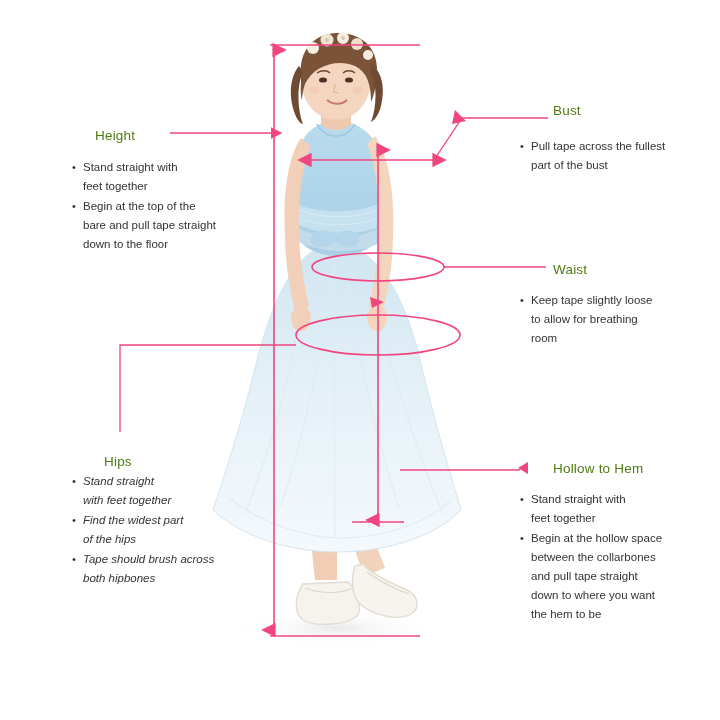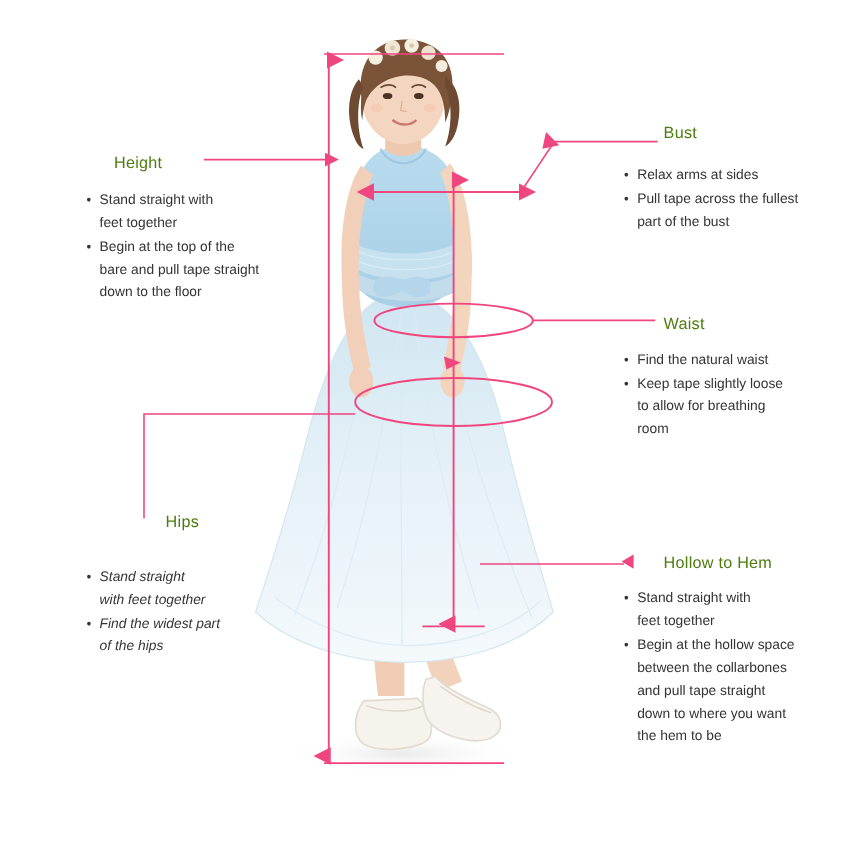--- a/index.html
+++ b/index.html
@@ -221,39 +221,39 @@
   <div class="bullets" style="left:72px; top:158px; width:200px;">
     <div class="b">Stand straight with
   feet together</div>
     <div class="b">Begin at the top of the
   bare and pull tape straight
   down to the floor</div>
   </div>
 
   <div class="annot-title" style="left:553px; top:103px;">Bust</div>
   <div class="bullets" style="left:520px; top:137px; width:190px;">
-    <div class="b">Relax arms at sides</div>
     <div class="b">Pull tape across the fullest
   part of the bust</div>
   </div>
 
   <div class="annot-title" style="left:553px; top:262px;text-align:right;">Waist</div>
   <div class="bullets" style="left:520px; top:291px; width:190px;">
-    <div class="b">Find the natural waist</div>
     <div class="b">Keep tape slightly loose
   to allow for breathing
   room</div>
   </div>
 
-  <div class="annot-title" style="left:104px; top:427px;margin-left:34px;">Hips</div>
+  <div class="annot-title" style="left:104px; top:454px;">Hips</div>
   <div class="bullets" style="left:72px; top:472px; width:200px;font-style:italic;">
     <div class="b">Stand straight
   with feet together</div>
     <div class="b">Find the widest part
   of the hips</div>
+    <div class="b">Tape should brush across
+  both hipbones</div>
   </div>
 
   <div class="annot-title" style="left:553px; top:461px;">Hollow to Hem</div>
   <div class="bullets" style="left:520px; top:490px; width:195px;">
     <div class="b">Stand straight with
   feet together</div>
     <div class="b">Begin at the hollow space
   between the collarbones
   and pull tape straight
   down to where you want

